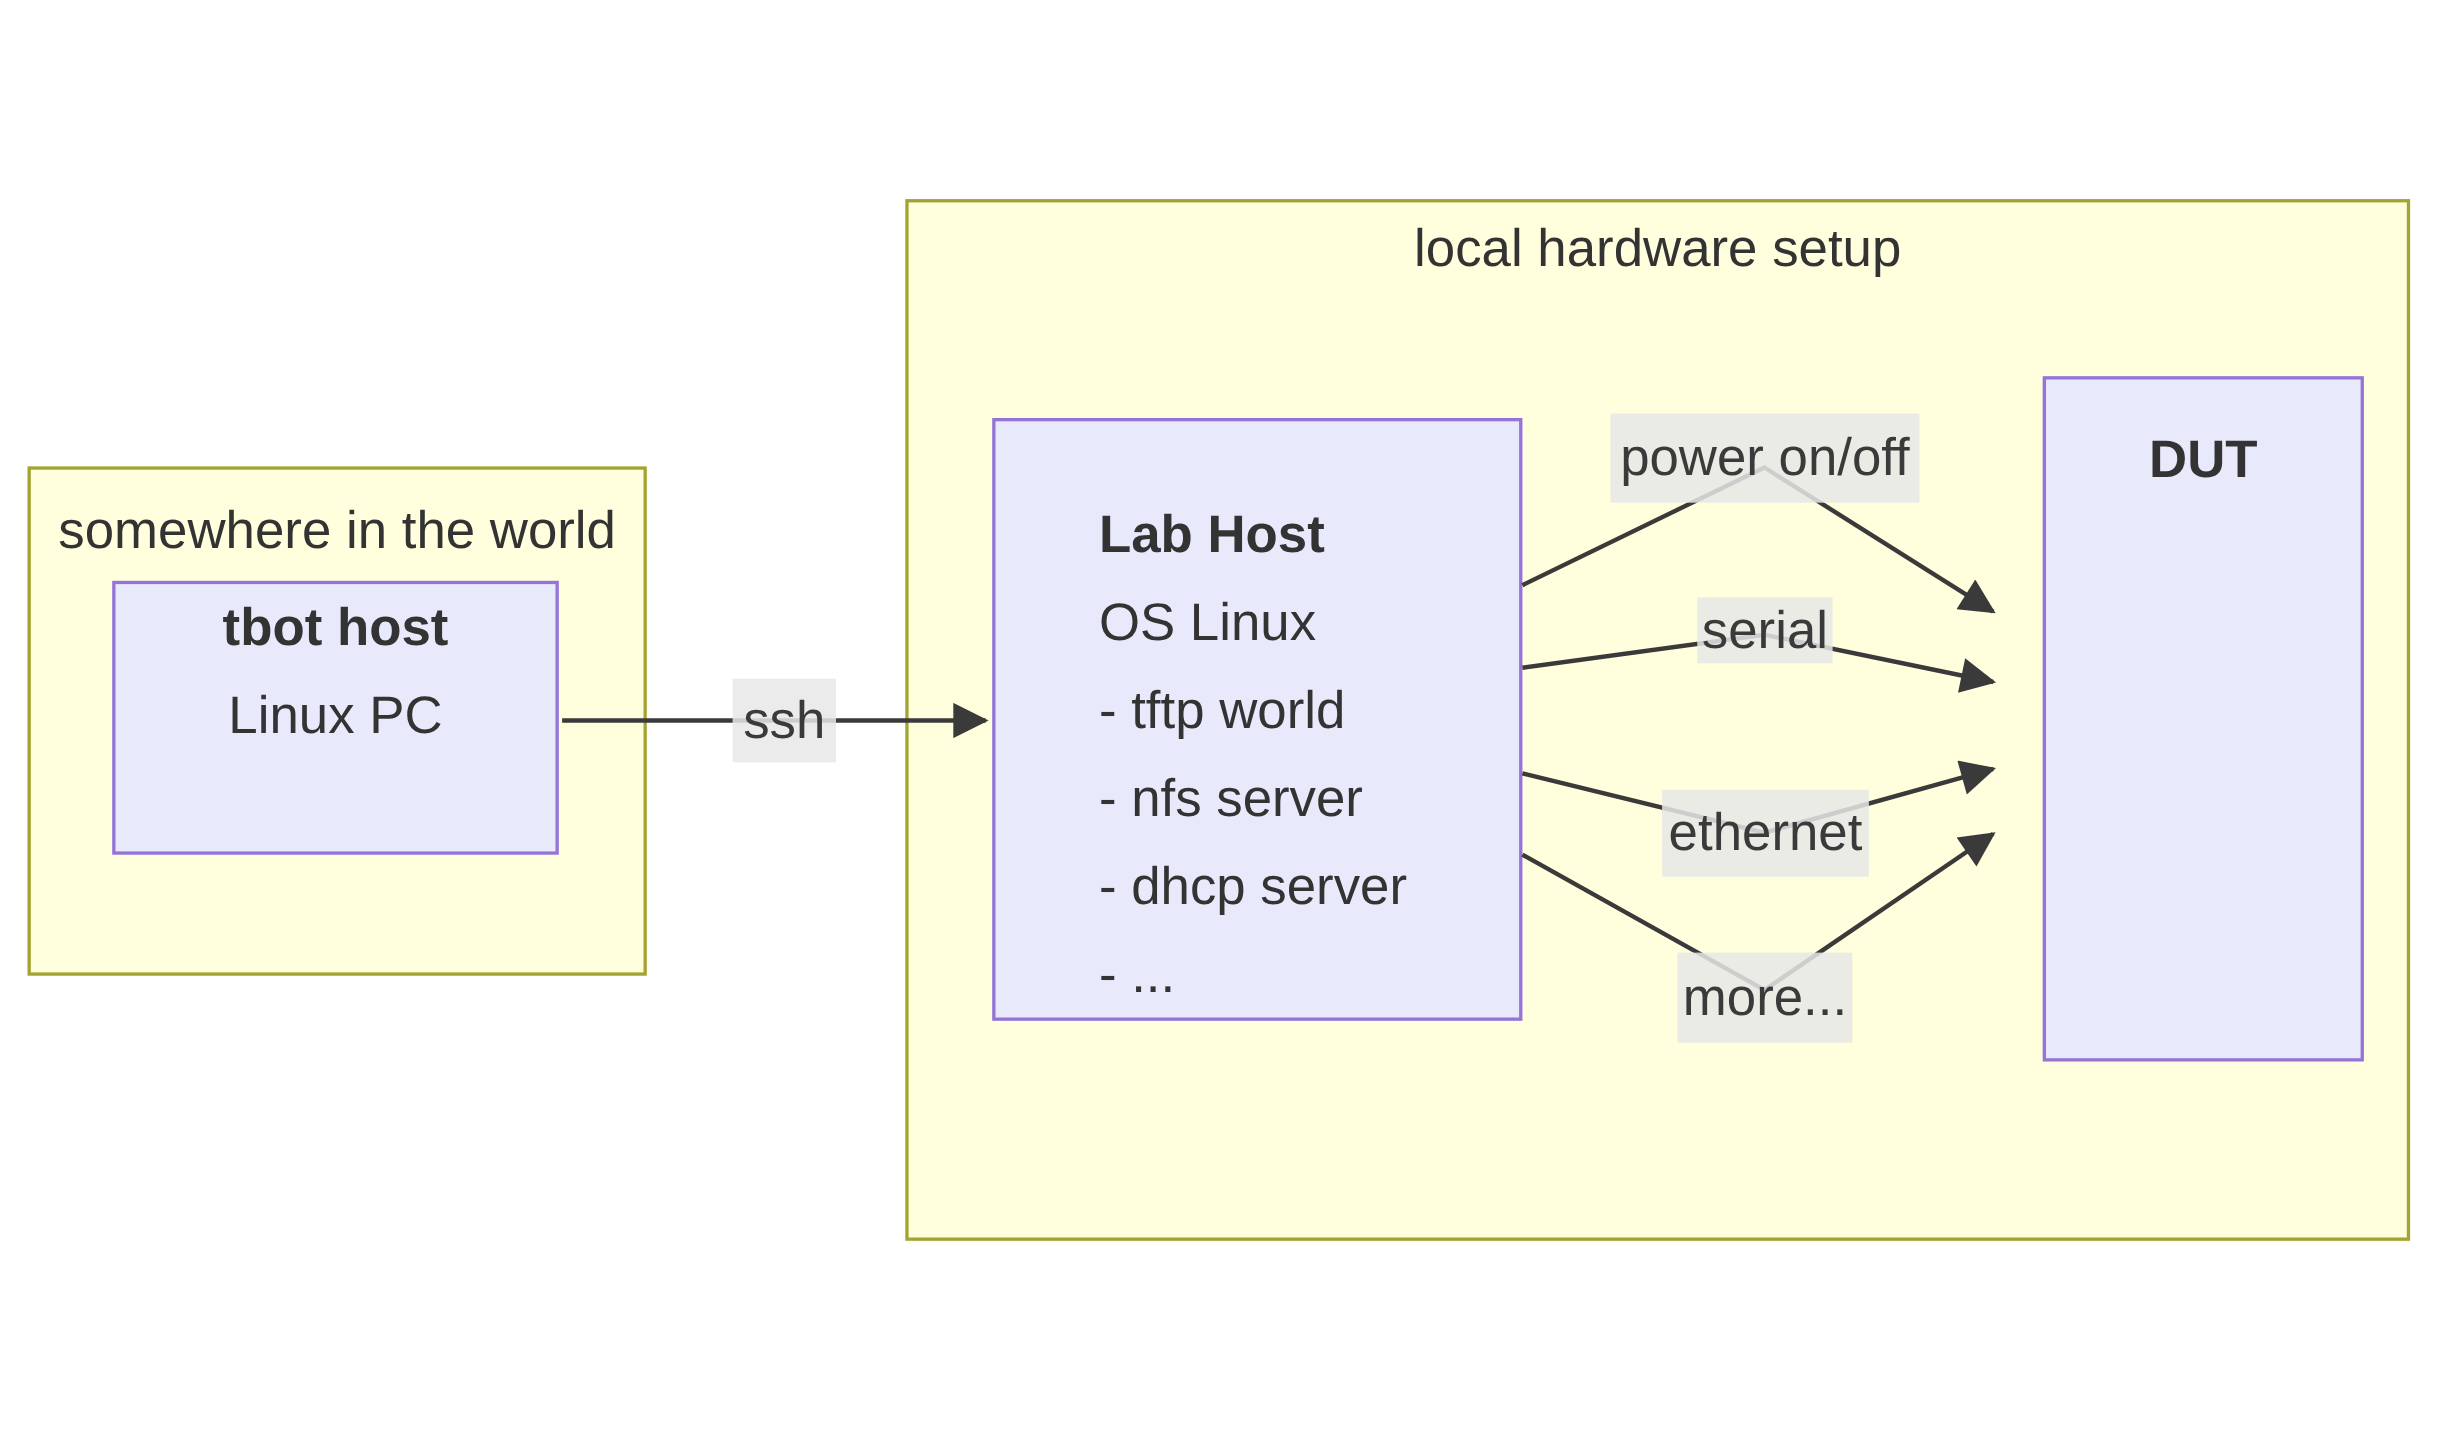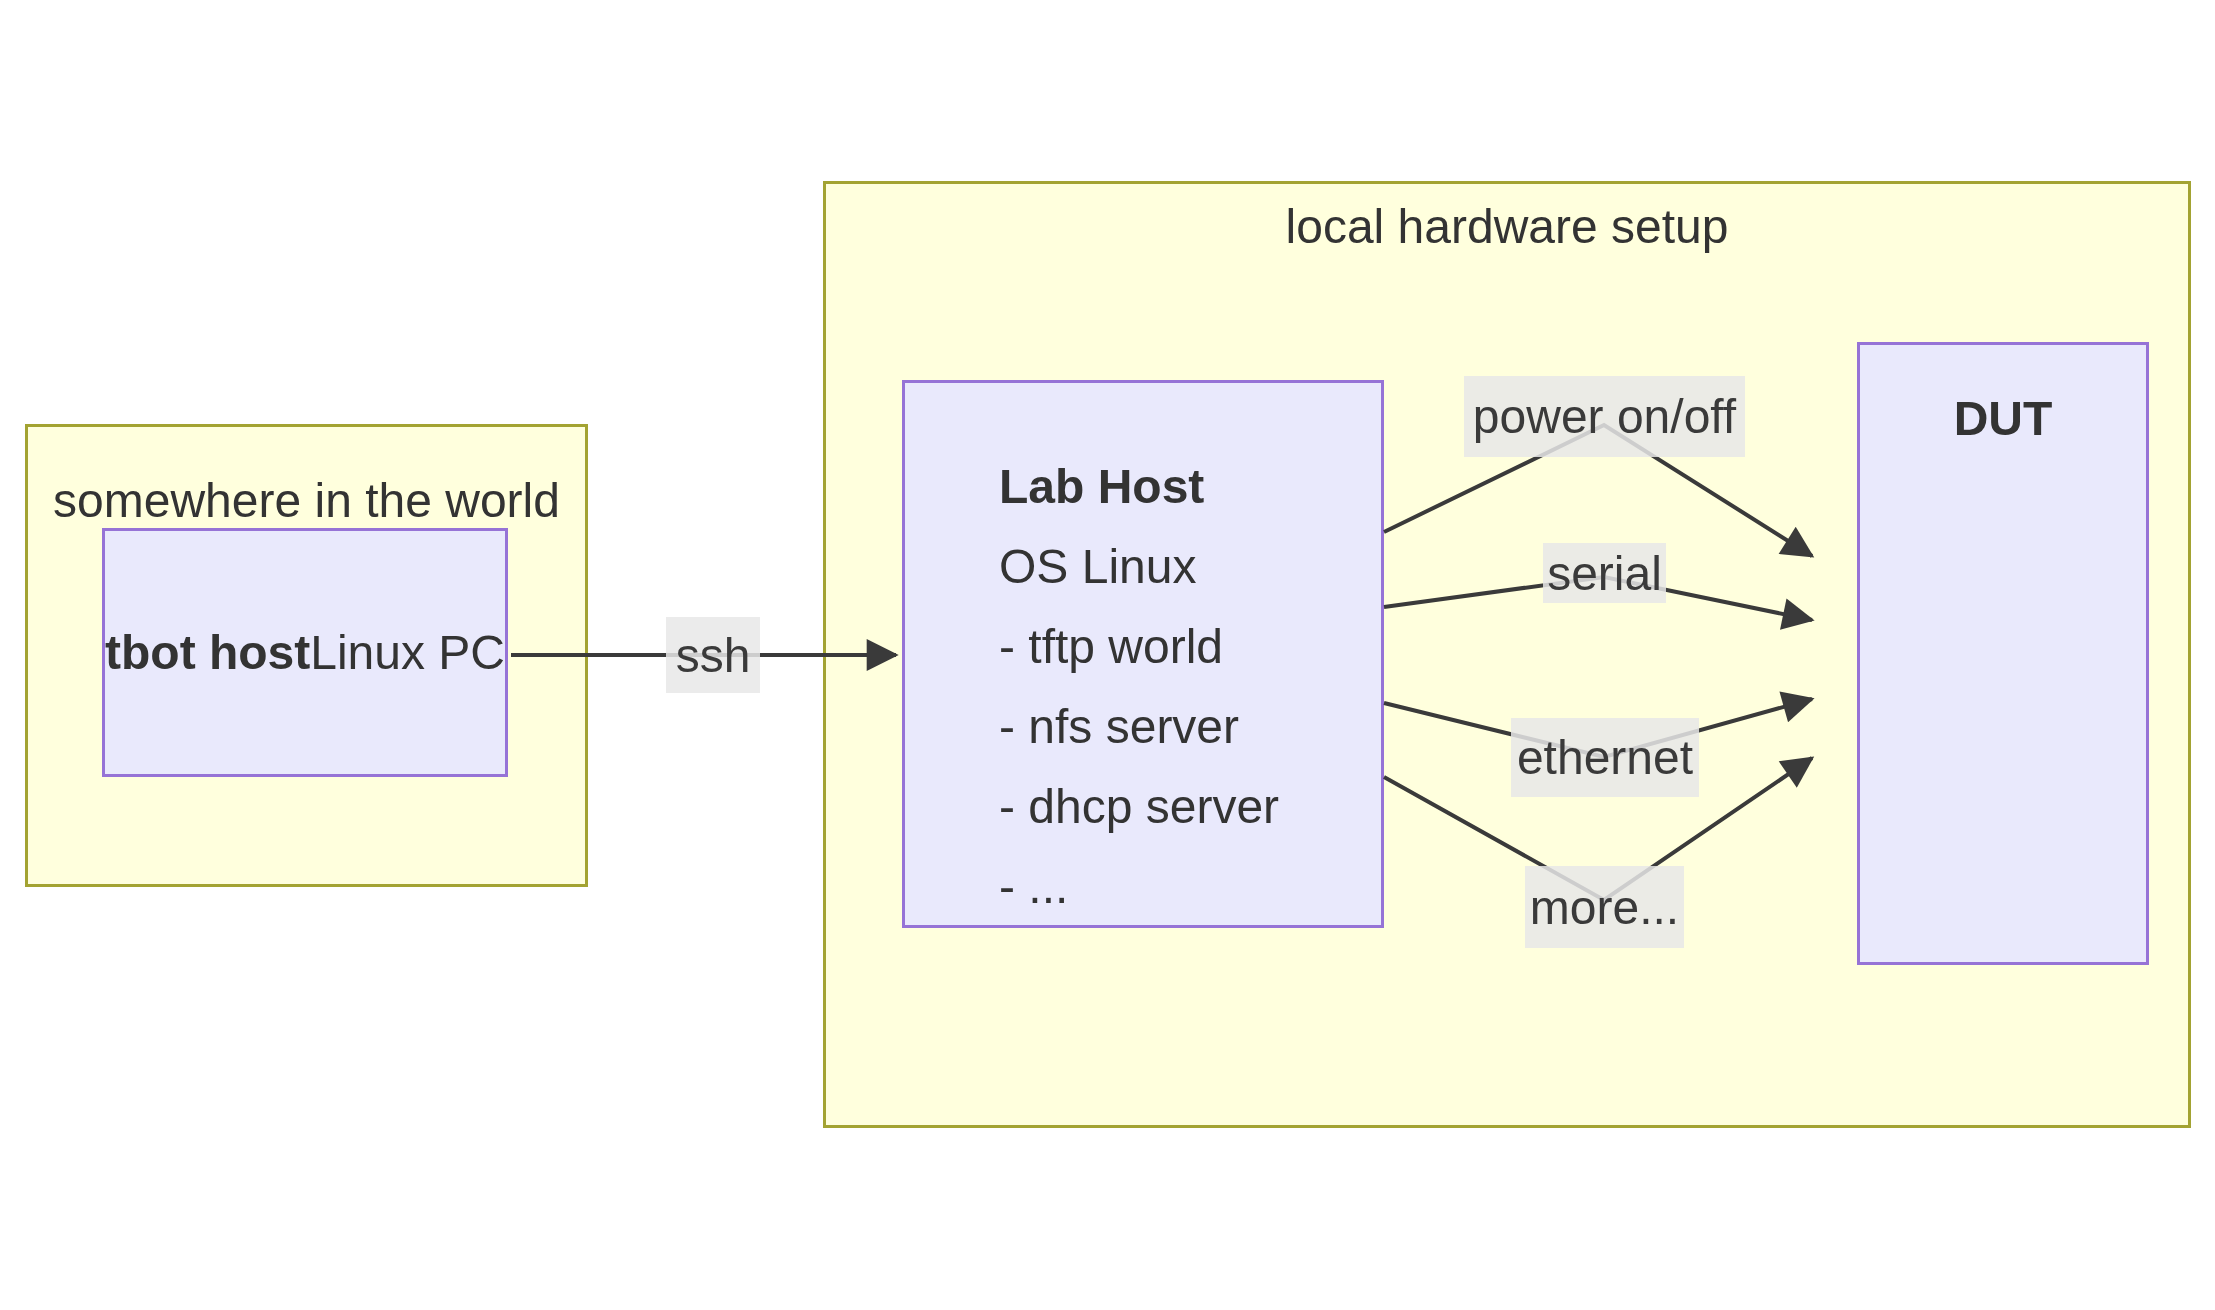--- a/index.html
+++ b/index.html
@@ -18,34 +18,34 @@
     background: #ffffdd;
     border: 3px solid #a3a332;
     box-sizing: border-box;
   }
   .group-label {
     width: 100%;
     text-align: center;
     color: #333333;
   }
   #group-world  { left: 25px;  top: 424px; width: 563px;  height: 463px; }
-  #group-world .group-label { padding-top: 14px; margin-top: 32px; }
+  #group-world .group-label { padding-top: 28px; }
   #group-local  { left: 823px; top: 181px; width: 1368px; height: 947px; }
   #group-local .group-label { padding-top: 15px; }
 
   .node {
     position: absolute;
     background: #e9e9fc;
     border: 3px solid #9673d6;
     box-sizing: border-box;
     color: #333333;
   }
   #node-tbot {
     left: 102px; top: 528px; width: 406px; height: 249px;
-    display: flex; flex-direction: row;
+    display: flex; flex-direction: column;
     align-items: center; justify-content: flex-start;
     line-height: 80px;
   }
   #node-labhost {
     left: 902px; top: 380px; width: 482px; height: 548px;
     padding: 64px 0 0 94px;
     line-height: 80px;
   }
   #node-dut {
     left: 1818px; top: 342px; width: 292px; height: 623px;

